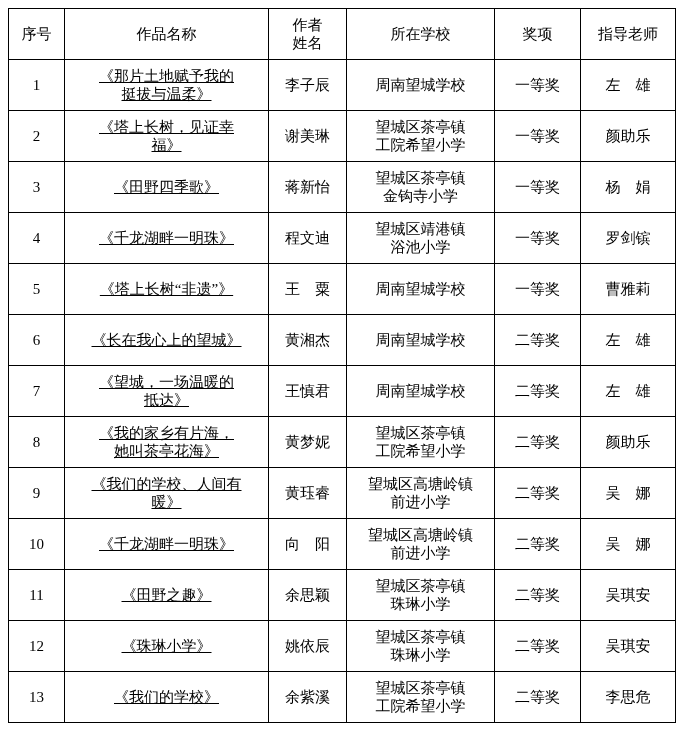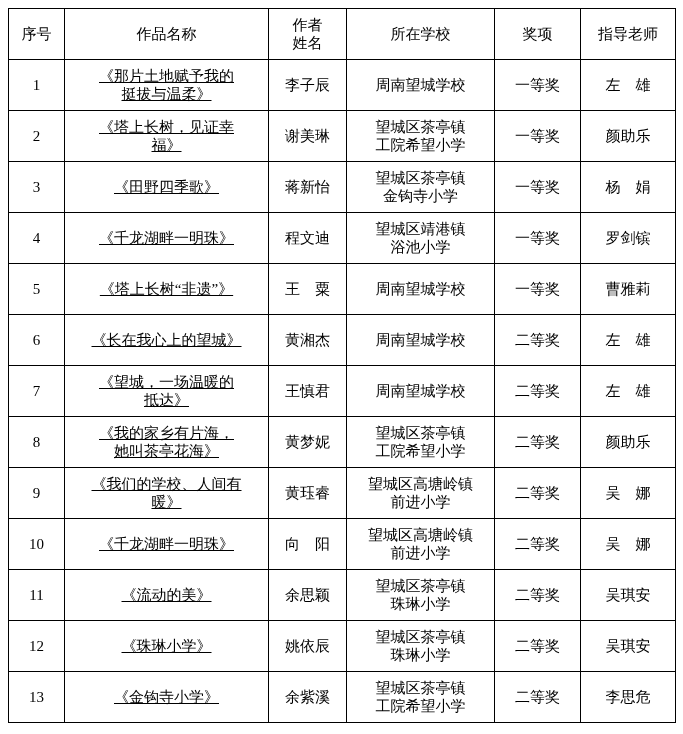--- a/index.html
+++ b/index.html
@@ -442,21 +442,21 @@
           </td>
         </tr>
         <tr>
           <td>
             <div class="cell-lines">
               <span>11</span>
             </div>
           </td>
           <td class="title-cell">
             <div class="cell-lines">
-              <span>《流动的美》</span>
+              <span>《田野之趣》</span>
             </div>
           </td>
           <td>
             <div class="cell-lines">
               <span>余思颖</span>
             </div>
           </td>
           <td>
             <div class="cell-lines">
               <span>望城区茶亭镇</span>
@@ -508,21 +508,21 @@
           </td>
         </tr>
         <tr>
           <td>
             <div class="cell-lines">
               <span>13</span>
             </div>
           </td>
           <td class="title-cell">
             <div class="cell-lines">
-              <span>《金钩寺小学》</span>
+              <span>《我们的学校》</span>
             </div>
           </td>
           <td>
             <div class="cell-lines">
               <span>余紫溪</span>
             </div>
           </td>
           <td>
             <div class="cell-lines">
               <span>望城区茶亭镇</span>

